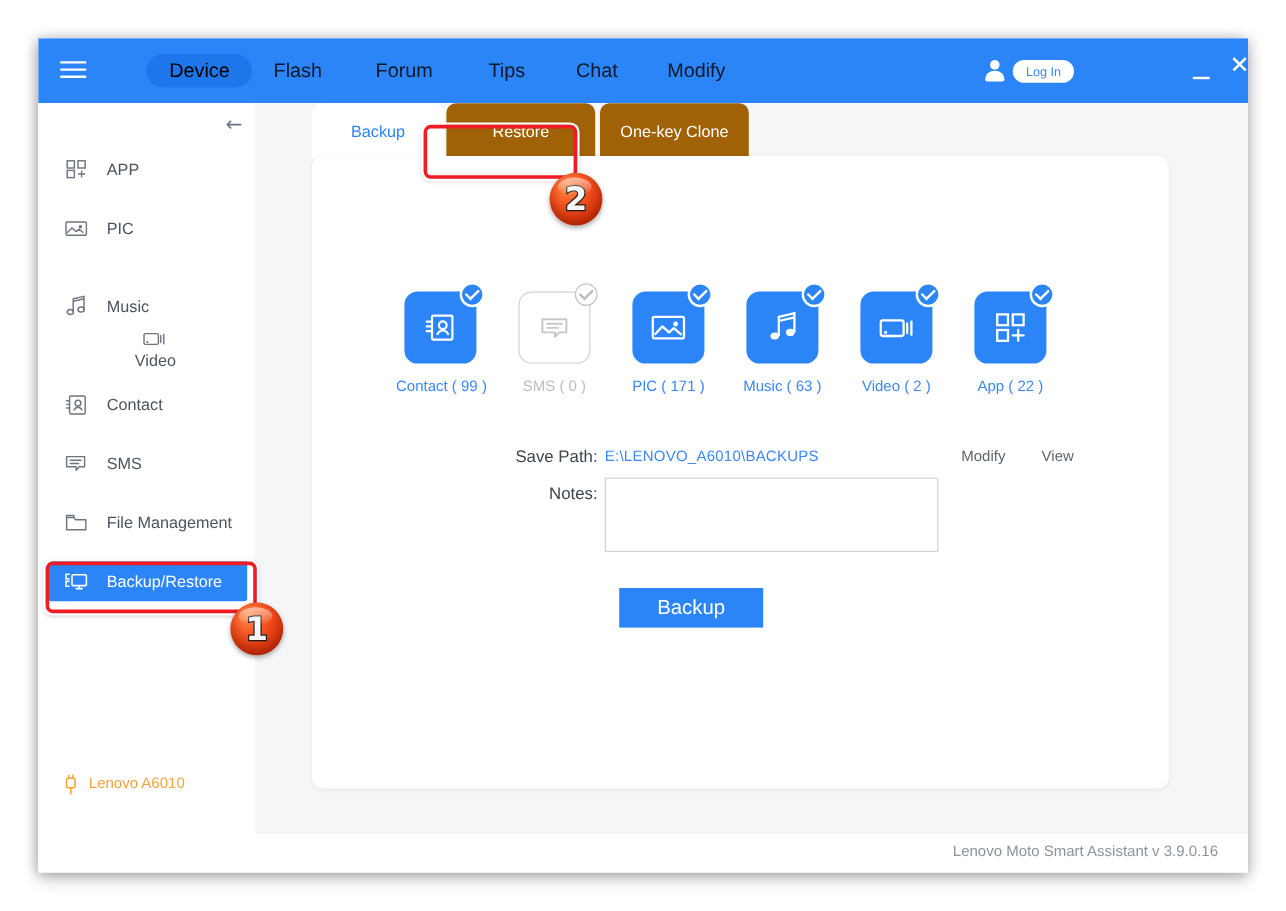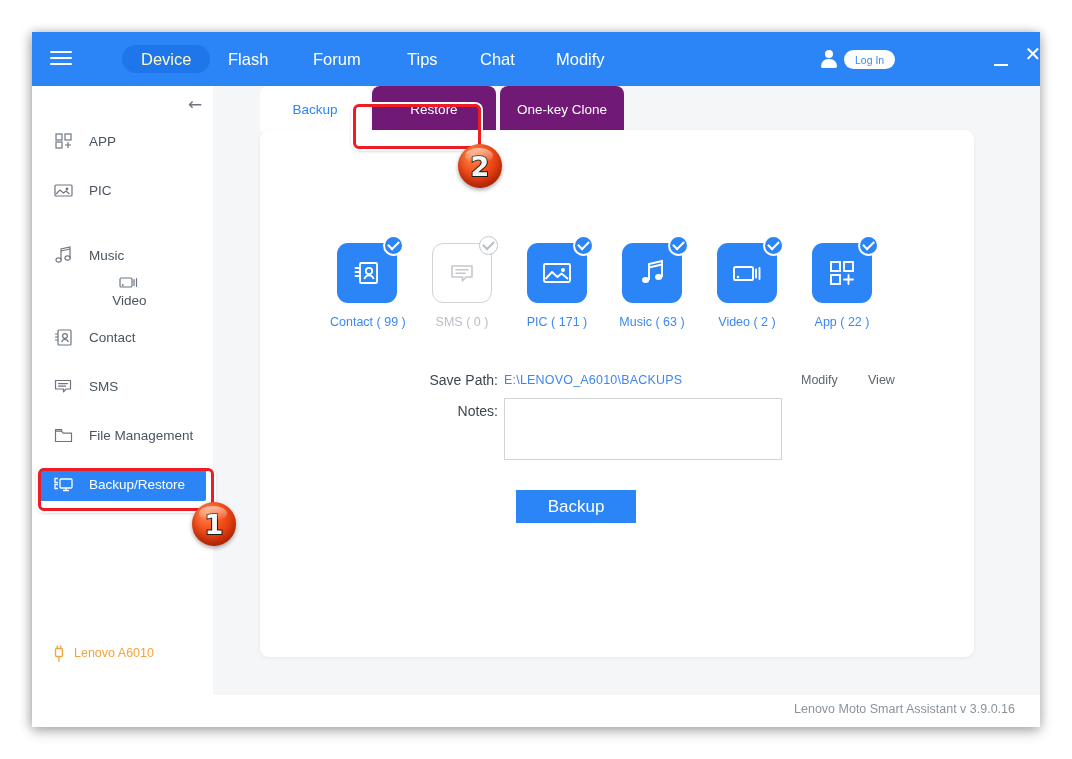--- a/index.html
+++ b/index.html
@@ -31,29 +31,29 @@
     width: 22px; height: 20px;
     display: flex; flex-direction: column; justify-content: space-between;
     padding: 3px 0; box-sizing: border-box;
     cursor: pointer;
   }
   .hamburger i { display: block; height: 1.6px; background: #ffffff; border-radius: 1px; }
 
   .navitem {
     position: absolute; top: 0; height: 54px;
     display: flex; align-items: center;
-    color: #ffffff; font-size: 16.5px;
+    color: #0f172a; font-size: 16.5px;
     cursor: pointer; white-space: nowrap;
   }
   .navpill {
     position: absolute; top: 13px; left: 90px;
     height: 28px; padding: 0 19px;
     display: flex; align-items: center;
     background: #1f76ea; border-radius: 14px;
-    color: #fef9c3; font-size: 16.5px;
+    color: #000000; font-size: 16.5px;
     cursor: pointer; white-space: nowrap;
   }
 
   .user-icon {
     position: absolute; left: 789px; top: 18px;
     width: 16px; height: 18px; cursor: pointer;
   }
   .user-icon .head { position: absolute; left: 4px; top: 0; width: 8px; height: 8px; background: #fff; border-radius: 50%; }
   .user-icon .body { position: absolute; left: 0; top: 9px; width: 16px; height: 9px; background: #fff; border-radius: 8px 8px 2px 2px; }
 
@@ -121,21 +121,21 @@
 
   
   .tabs { position: absolute; left: 47px; top: 0; width: 400px; height: 46px; }
   .tab {
     position: absolute; top: 0; height: 46px;
     display: flex; align-items: center; justify-content: center;
     font-size: 13.5px; cursor: pointer;
     border-radius: 8px 8px 0 0;
     box-sizing: border-box;
   }
-  .tab.inactive { background: #701a75; color: #ffffff; }
+  .tab.inactive { background: #a16207; color: #ffffff; }
   .tab.active { background: #ffffff; color: #2b85f7; }
 
   
   .cats { position: absolute; left: 70px; top: 103px; width: 620px; height: 120px; }
   .cat { position: absolute; top: 0; width: 74px; }
   .cat-tile {
     position: relative; width: 60px; height: 60px; margin: 10px auto 0;
     border-radius: 11px; background: #2b85f7;
     display: flex; align-items: center; justify-content: center;
     cursor: pointer;

